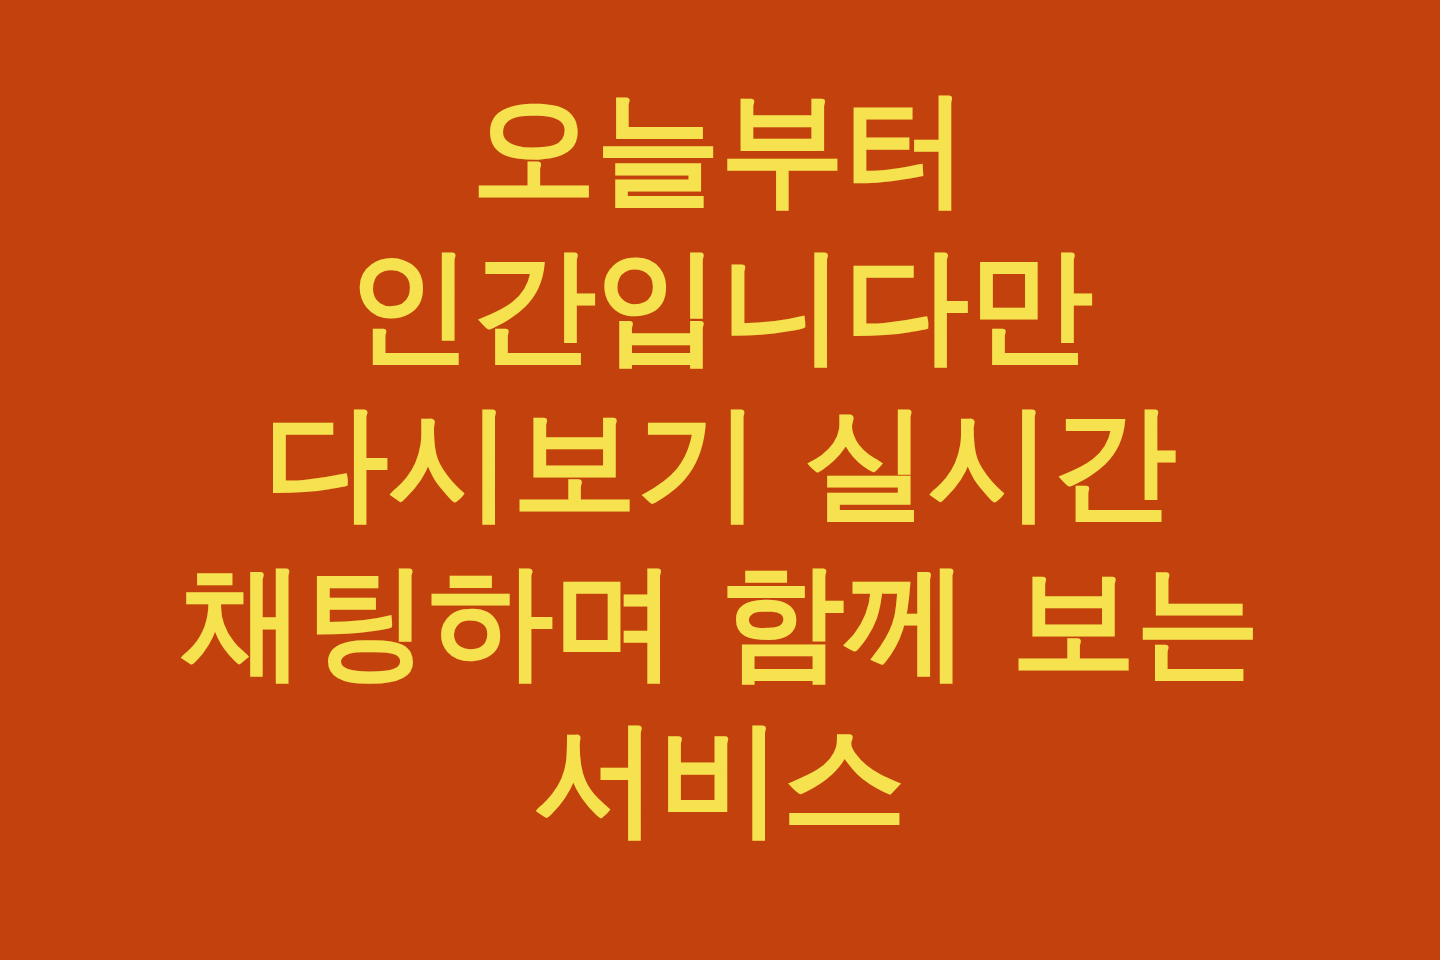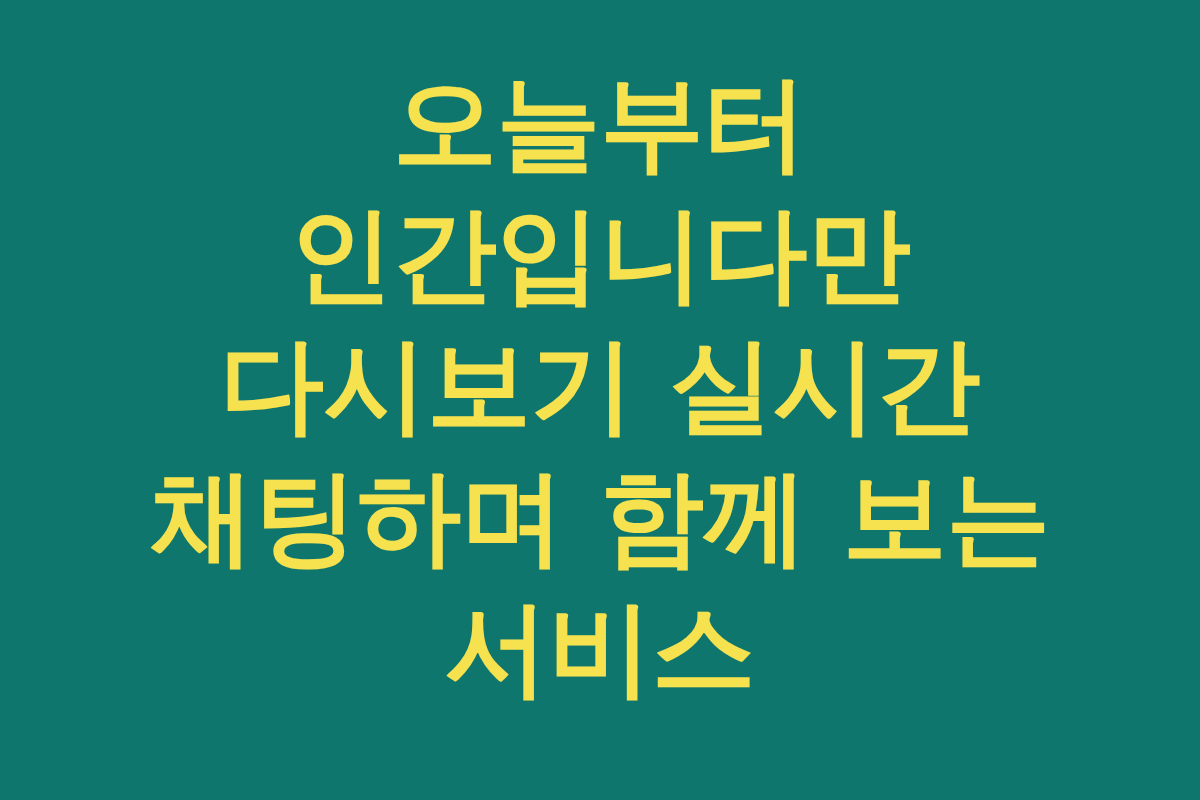--- a/index.html
+++ b/index.html
@@ -38,15 +38,15 @@
     overflow-wrap: break-word;
     text-rendering: optimizeLegibility;
     
     -webkit-font-smoothing: antialiased;
     transform: translateY(-14px);
   }
 </style>
 </head>
 <body>
 
-<div class="banner" style="background: #0f766e;">
+<div class="banner" style="background: #c2410c;">
   <h1 class="headline" lang="ko" style="color: rgb(246, 225, 79);">오늘부터 인간입니다만 다시보기 실시간 채팅하며 함께 보는 서비스</h1>
 </div>
 
 </body></html>

